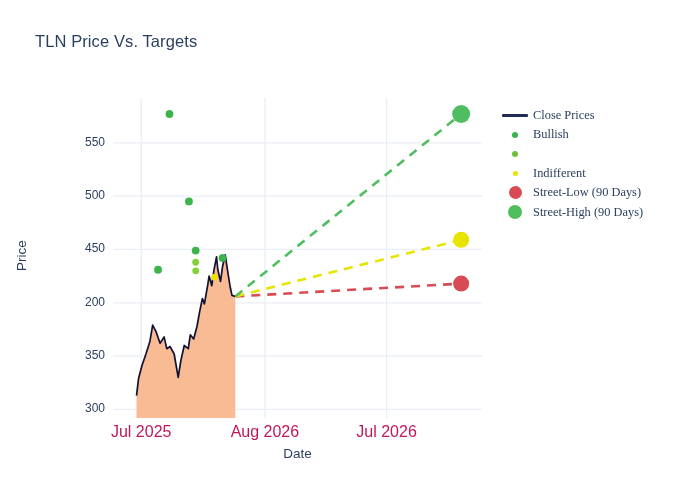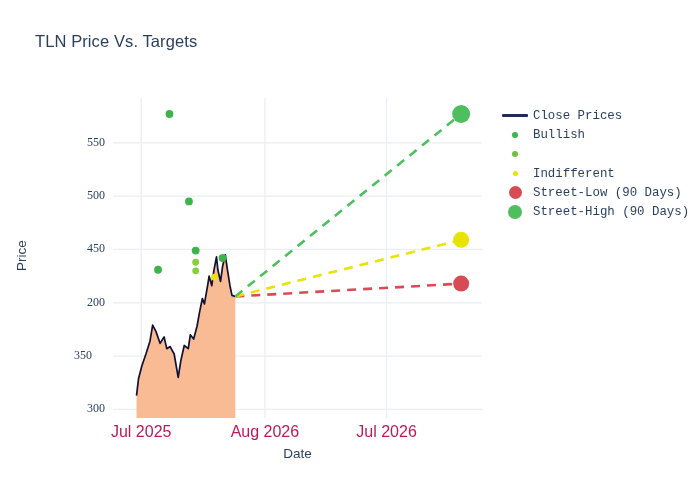--- a/index.html
+++ b/index.html
@@ -52,21 +52,21 @@
     transform-origin: center center;
     font-family: "Liberation Sans", sans-serif;
   }
   .tick-label-y {
     position: absolute;
     right: 0;
     width: 44px;
     text-align: right;
     font-size: 12px;
     color: #2a3f5f;
-    font-family: Liberation Serif, serif;
+    font-family: Liberation Sans, sans-serif;
     line-height: 1;
   }
   .tick-y-wrap {
     position: absolute;
     left: 57px;
     top: 0;
     width: 48px;
     height: 0;
   }
   .tick-label-x {
@@ -101,21 +101,21 @@
     height: 2.6px;
     background: #1f2c56;
     border-radius: 1px;
   }
   .legend-dot {
     border-radius: 50%;
   }
   .legend-label {
     font-size: 12.4px;
     color: #2a3f5f;
-    font-family: Liberation Mono, monospace;
+    font-family: Liberation Serif, serif;
     white-space: nowrap;
     padding-left: 3px;
   }
 </style>
 </head>
 <body>
 
 <div id="figure">
 
   <div class="fig-title">TLN Price Vs. Targets</div>
@@ -148,21 +148,21 @@
       <circle cx="461.1639344262295" cy="283.6" r="8" fill="#d94b54"></circle>
       <circle cx="461.1639344262295" cy="239.86666666666667" r="8" fill="#e8e400"></circle>
       <circle cx="461.1639344262295" cy="114" r="9" fill="#4ebe5f"></circle>
     </svg>
 
   <div id="yticks">
       <div class="tick-y-wrap" style="top: 409.467px;">
         <div class="tick-label-y" style="top: -7px; position: absolute;">300</div>
       </div>
       <div class="tick-y-wrap" style="top: 356.133px;">
-        <div class="tick-label-y" style="top: -7px; position: absolute; text-align: center;">350</div>
+        <div class="tick-label-y" style="top: -7px; position: absolute;">350</div>
       </div>
       <div class="tick-y-wrap" style="top: 302.8px;">
         <div class="tick-label-y" style="top: -7px; position: absolute;">200</div>
       </div>
       <div class="tick-y-wrap" style="top: 249.467px;">
         <div class="tick-label-y" style="top: -7px; position: absolute;">450</div>
       </div>
       <div class="tick-y-wrap" style="top: 196.133px;">
         <div class="tick-label-y" style="top: -7px; position: absolute; text-align: right;">500</div>
       </div>

